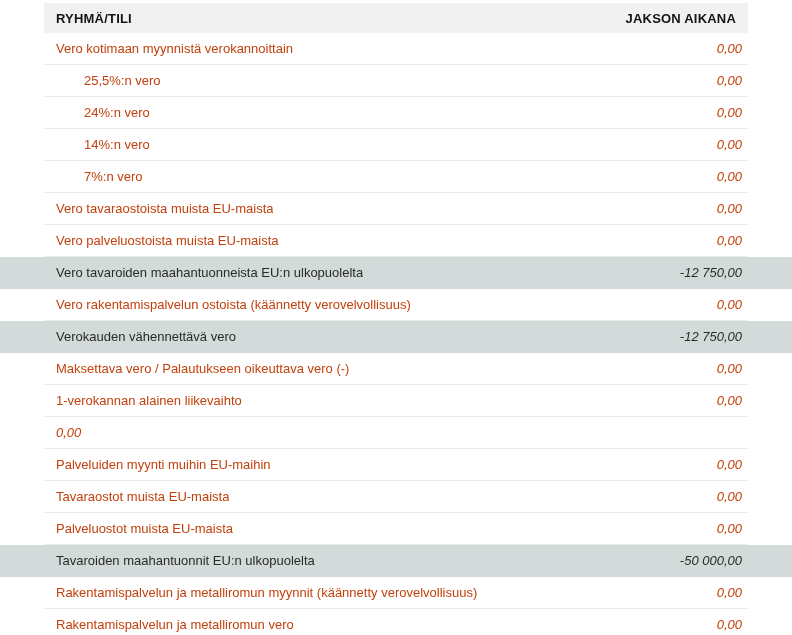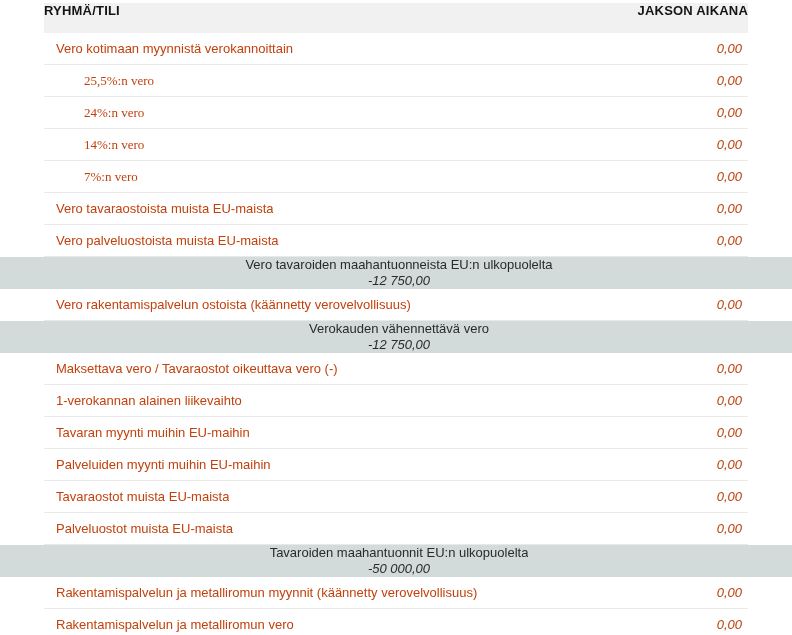--- a/index.html
+++ b/index.html
@@ -13,24 +13,25 @@
     height: 635px;
     overflow: hidden;
     background: #fff;
   }
   .report {
     padding-top: 3px;
   }
   .hdr {
     display: flex;
     justify-content: space-between;
+    align-items: center;
     height: 30px;
     margin: 0 44px;
     background: var(--header-bg, #f1f1f1);
-    padding: 0 0;
+    padding: 0 12px;
     font-size: 13px;
     font-weight: bold;
     color: #151515;
     letter-spacing: 0.2px;
     gap: 21px;
   }
   .row {
     display: flex;
     justify-content: space-between;
     align-items: center;
@@ -45,29 +46,27 @@
     white-space: nowrap;
     overflow: hidden;
   }
   .row .value {
     white-space: nowrap;
     text-align: right;
     font-style: italic;
   }
   .row.indent .label {
     padding-left: 28px;
-    font-family: Liberation Serif, serif;
   }
   .row.highlight {
     margin: 0;
     padding: 0 50px 0 56px;
     background: var(--highlight-bg, #d3dada);
     border-bottom-color: transparent;
     color: #2a2a2a;
-    flex-direction: column;
   }
 </style>
 </head>
 <body>
 
 <div id="app">
   <div class="report">
     <div class="hdr">
       <span>RYHMÄ/TILI</span>
       <span>JAKSON AIKANA</span>
@@ -117,31 +116,30 @@
     <span class="label">Vero rakentamispalvelun ostoista (käännetty verovelvollisuus)</span>
     <span class="value">0,00</span>
   </div>
 
   <div class="row highlight">
     <span class="label">Verokauden vähennettävä vero</span>
     <span class="value">-12 750,00</span>
   </div>
 
   <div class="row">
-    <span class="label">Maksettava vero / Tavaraostot oikeuttava vero (-)</span>
+    <span class="label">Maksettava vero / Palautukseen oikeuttava vero (-)</span>
     <span class="value">0,00</span>
   </div>
 
   <div class="row">
     <span class="label">1-verokannan alainen liikevaihto</span>
     <span class="value">0,00</span>
   </div>
 
   <div class="row">
-    <span class="label">Tavaran myynti muihin EU-maihin</span>
     <span class="value">0,00</span>
   </div>
 
   <div class="row">
     <span class="label">Palveluiden myynti muihin EU-maihin</span>
     <span class="value">0,00</span>
   </div>
 
   <div class="row">
     <span class="label">Tavaraostot muista EU-maista</span>

